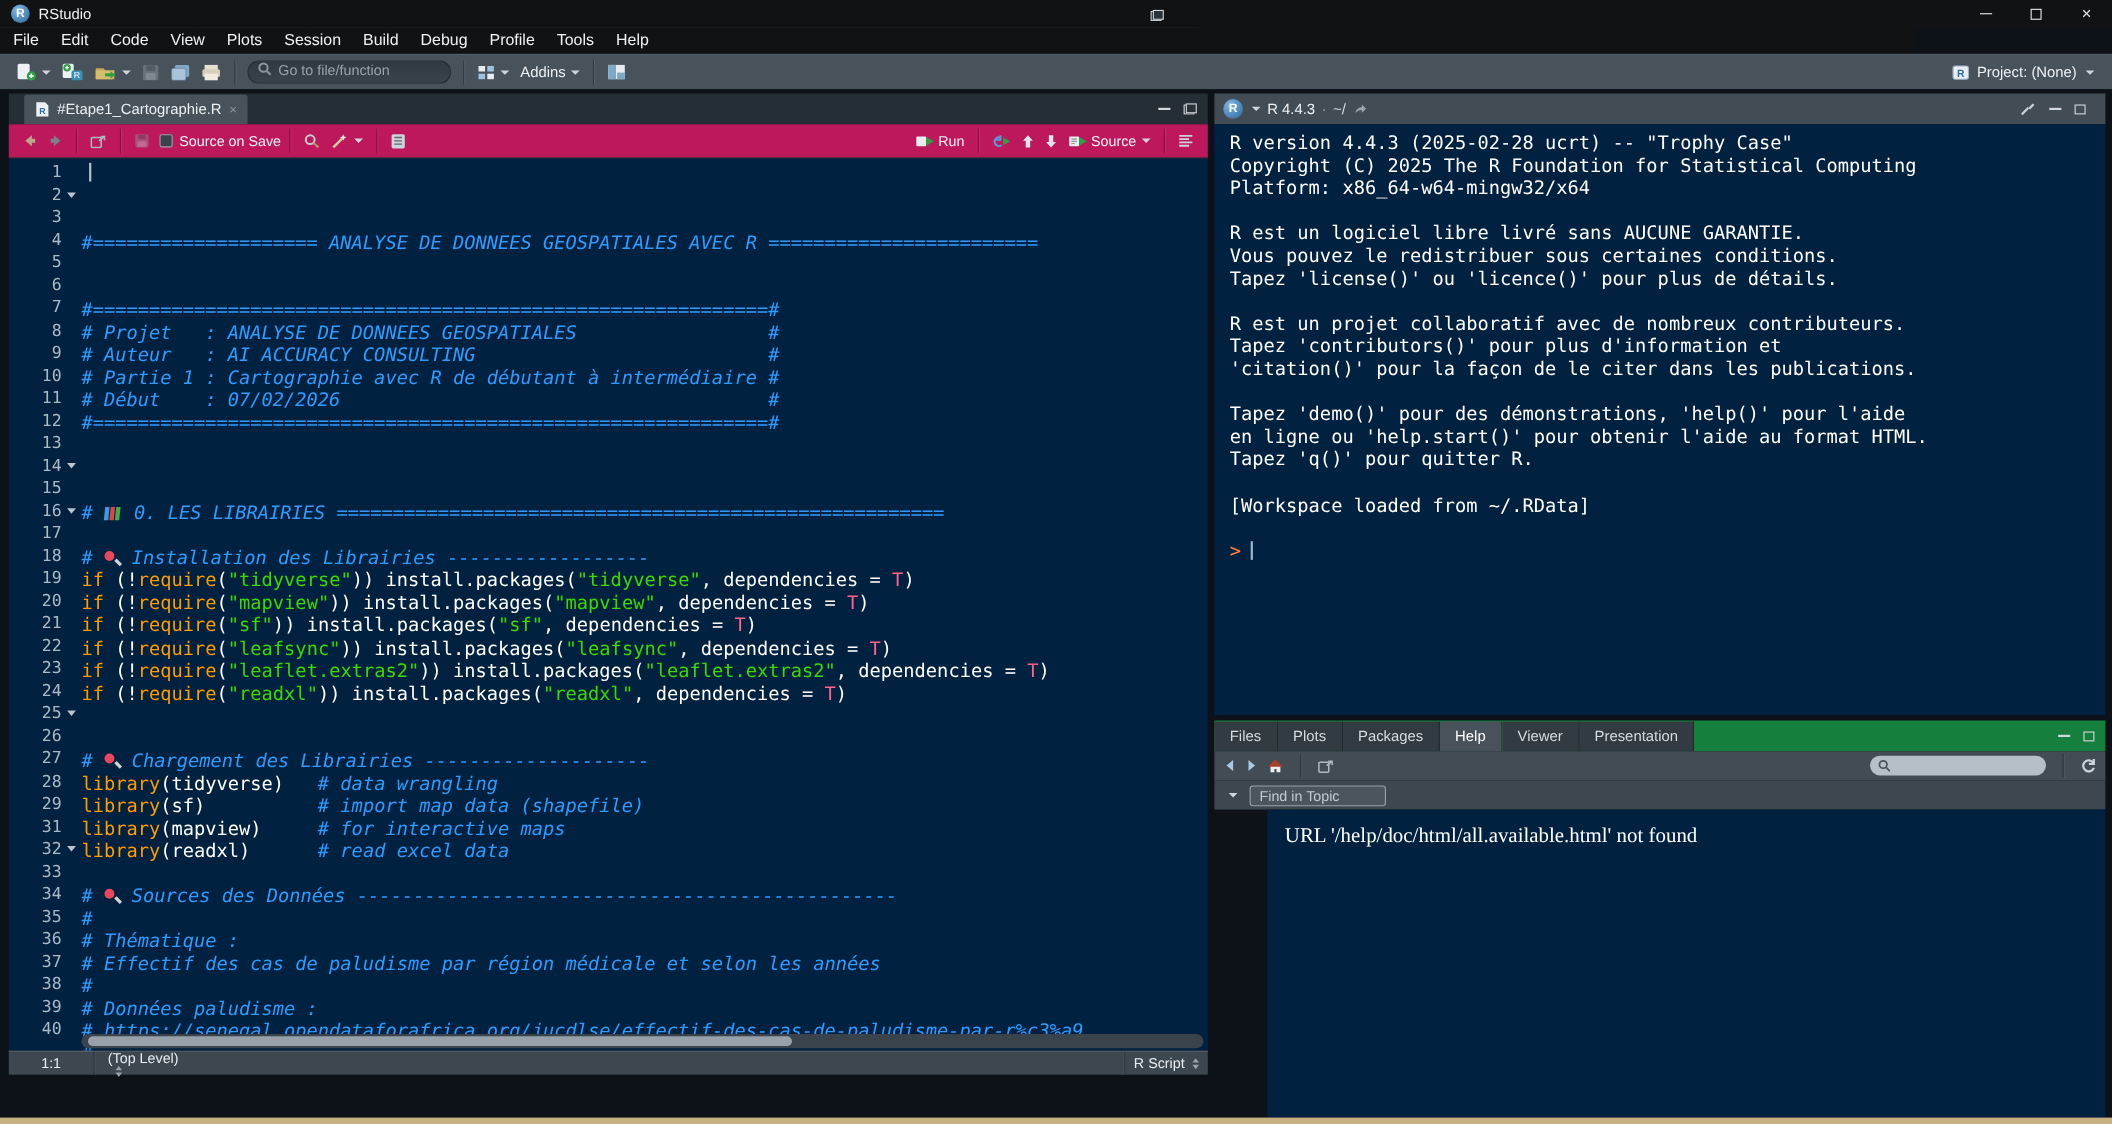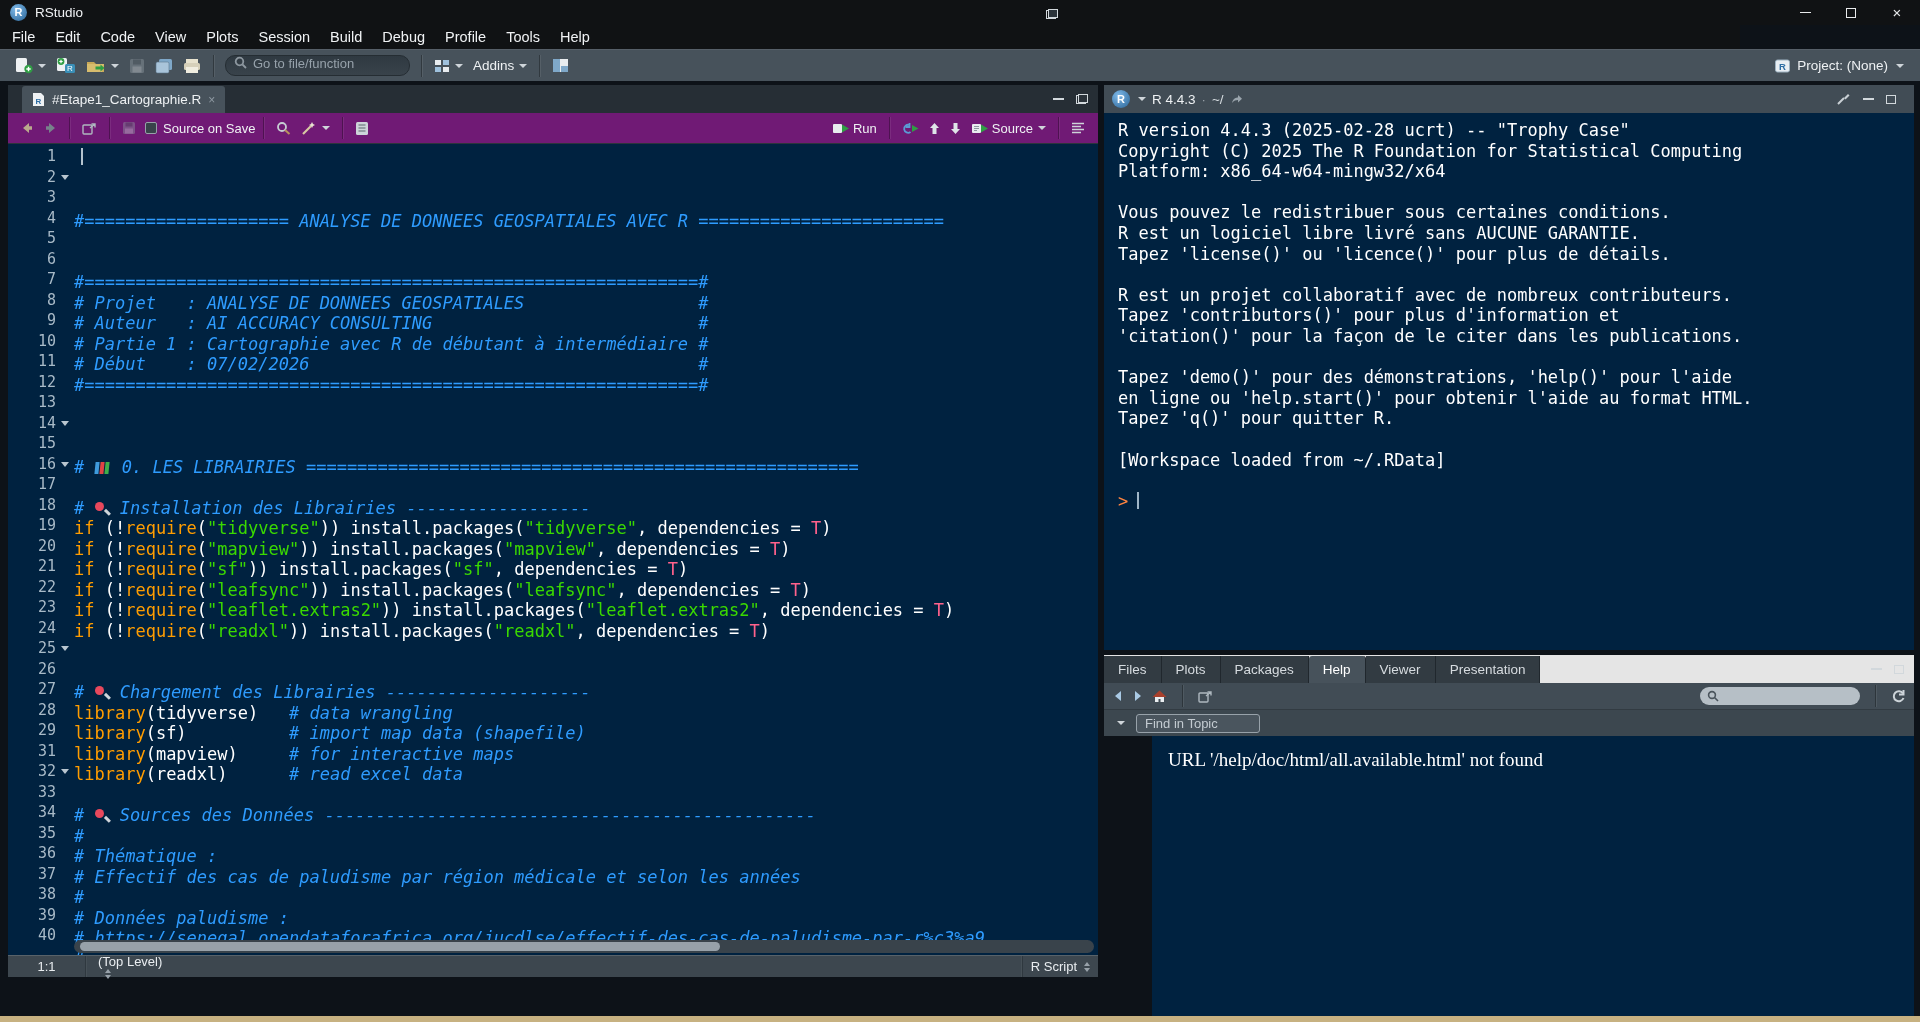--- a/index.html
+++ b/index.html
@@ -48,21 +48,21 @@
 
   
   .src-tabbar{height:28px;background:#262e35;display:flex;align-items:flex-end;flex:none;}
   .src-tab{height:27px;background:#47525b;border-radius:3px 3px 0 0;display:flex;align-items:center;gap:7px;padding:0 10px;margin-left:14px;
     color:#eef1f3;font-size:13.5px;}
   .tab-close{color:#8e99a2;font-size:12px;}
   .tab-close::before{content:'×';}
   .pane-winbtns{margin-left:auto;display:flex;align-items:center;gap:12px;padding-right:10px;height:100%;}
 
   
-  .src-toolbar{height:31px;background:#701a75;display:flex;align-items:center;padding:0 8px;border-bottom:1px solid #2c343b;flex:none;}
+  .src-toolbar{height:31px;background:#be185d;display:flex;align-items:center;padding:0 8px;border-bottom:1px solid #2c343b;flex:none;}
   .checkbox{width:12px;height:12px;border:1px solid #97a1a9;border-radius:2px;background:#39434b;margin:0 6px 0 4px;}
   .small-label{font-size:13px;color:#eef1f3;white-space:nowrap;}
   .right-group{margin-left:auto;display:flex;align-items:center;}
 
   
   .code-wrap{position:relative;flex:1;background:var(--editor-bg,#002240);overflow:hidden;
     font-family:"DejaVu Sans Mono",monospace;font-size:17px;line-height:20.5px;padding-top:2px;}
   .cl{display:flex;height:20.5px;}
   .ln{width:48px;text-align:right;color:#a8bac7;flex:none;font-size:15px;}
   .fold{width:18px;flex:none;position:relative;}
@@ -103,21 +103,21 @@
   .dim-dot{color:#9aa3ab;font-size:13px;}
   .console-path{font-size:13.5px;color:#d7dde1;}
   .console-body{flex:1;background:var(--editor-bg,#002240);padding:7px 0 0 14px;
     font-family:"DejaVu Sans Mono",monospace;font-size:17px;line-height:20.6px;color:#fff;overflow:hidden;}
   .cline{min-height:20.6px;white-space:pre;}
   .prompt-line{display:flex;align-items:center;}
   .prompt-char{color:var(--prompt,#ff8540);}
   .console-cursor{display:inline-block;width:2px;height:17px;background:#9fb6c8;margin-left:9px;}
 
   
-  .files-tabbar{height:28px;background:#e5e5e5;display:flex;align-items:flex-end;flex:none;}
+  .files-tabbar{height:28px;background:#15803d;display:flex;align-items:flex-end;flex:none;}
   .ftab{height:27px;padding:0 14px;display:flex;align-items:center;color:#d6dbdf;font-size:13.5px;background:#323b42;
     border-right:1px solid #20272d;}
   .ftab.active{background:#47525b;color:#ffffff;border-radius:3px 3px 0 0;}
   .files-toolbar{height:27px;background:#414c55;display:flex;align-items:center;padding:0 8px;gap:8px;flex:none;border-bottom:1px solid #323b42;}
   .help-search{margin-left:auto;width:160px;height:18px;border-radius:9px;background:#b6bfc6;display:flex;align-items:center;gap:5px;padding:0 7px;}
   .find-bar{height:26px;background:#3c474f;display:flex;align-items:center;padding:0 7px;gap:7px;flex:none;}
   .mini-caret-btn{width:18px;height:18px;display:flex;align-items:center;justify-content:center;}
   .find-box{width:124px;height:19px;border:1px solid #98a2aa;border-radius:3px;background:#4a555e;color:#c3cbd1;
     font-size:13px;line-height:17px;padding:0 8px;white-space:nowrap;}
   .help-content{flex:1;background:var(--editor-bg,#002240);color:#ffffff;font-family:"Liberation Serif",serif;
@@ -607,22 +607,22 @@
       <span class="pg-min"></span>
       <span class="pg-max"></span>
     </div>
   </div>
   <div class="console-body">
     <div id="console-lines">
         <div class="cline">R version 4.4.3 (2025-02-28 ucrt) -- "Trophy Case"</div>
         <div class="cline">Copyright (C) 2025 The R Foundation for Statistical Computing</div>
         <div class="cline">Platform: x86_64-w64-mingw32/x64</div>
         <div class="cline"></div>
+        <div class="cline">R est un logiciel libre livré sans AUCUNE GARANTIE.</div>
         <div class="cline">Vous pouvez le redistribuer sous certaines conditions.</div>
-        <div class="cline">R est un logiciel libre livré sans AUCUNE GARANTIE.</div>
         <div class="cline">Tapez 'license()' ou 'licence()' pour plus de détails.</div>
         <div class="cline"></div>
         <div class="cline">R est un projet collaboratif avec de nombreux contributeurs.</div>
         <div class="cline">Tapez 'contributors()' pour plus d'information et</div>
         <div class="cline">'citation()' pour la façon de le citer dans les publications.</div>
         <div class="cline"></div>
         <div class="cline">Tapez 'demo()' pour des démonstrations, 'help()' pour l'aide</div>
         <div class="cline">en ligne ou 'help.start()' pour obtenir l'aide au format HTML.</div>
         <div class="cline">Tapez 'q()' pour quitter R.</div>
         <div class="cline"></div>

